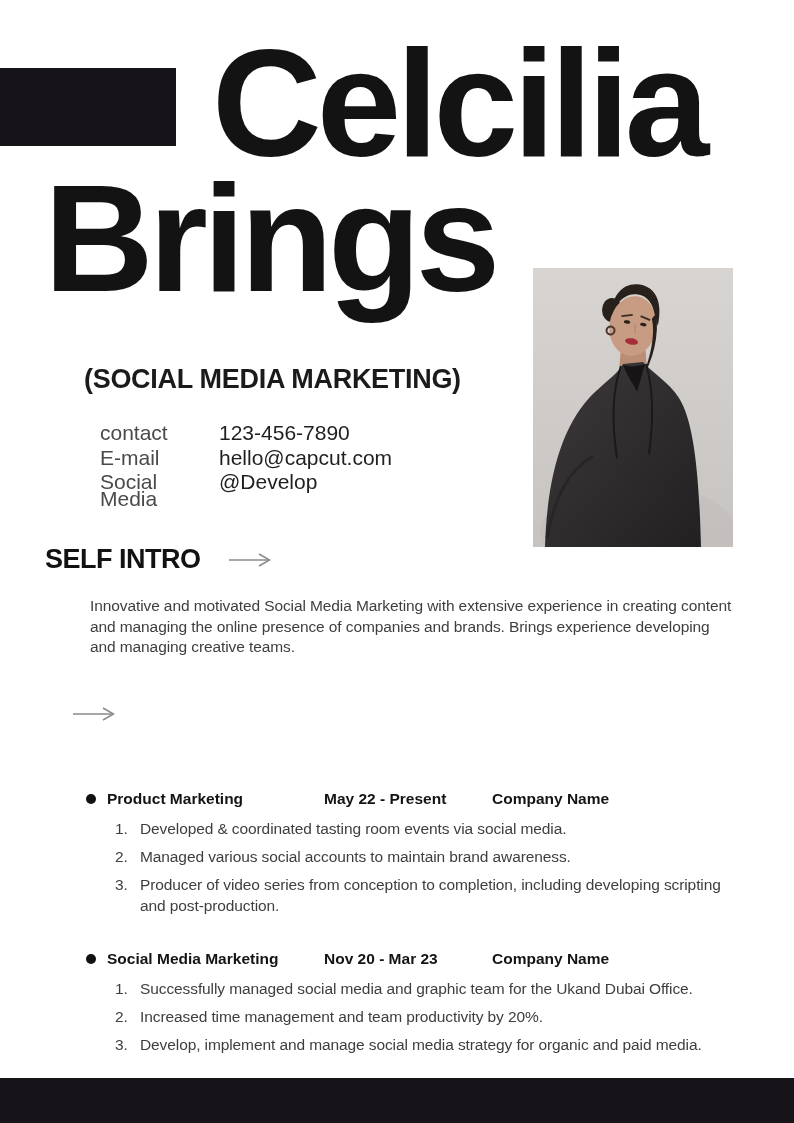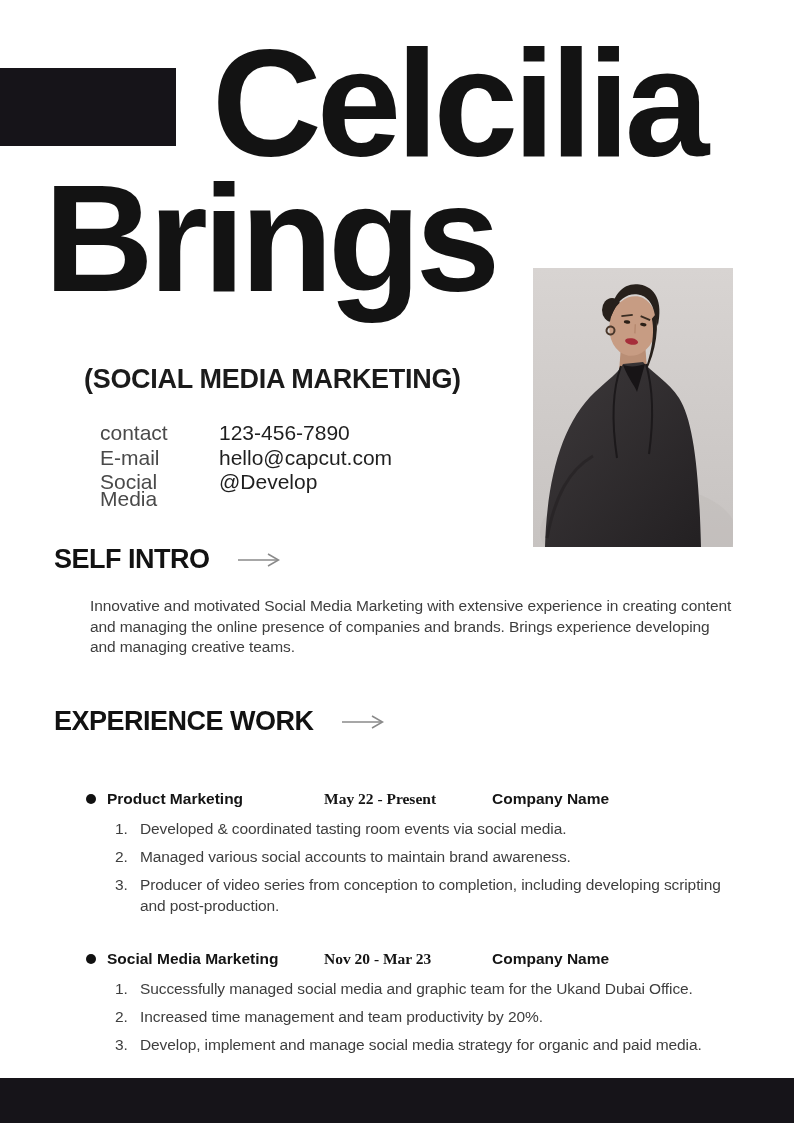--- a/index.html
+++ b/index.html
@@ -28,37 +28,37 @@
   .subtitle { position:absolute; left:84px; top:364px; font-size:27px; font-weight:700;
     letter-spacing:-0.3px; color:#1b1b1b; white-space:nowrap; }
 
   
   .contact { position:absolute; left:100px; top:424px; font-size:21px; }
   .contact-row { display:flex; margin-bottom:7.5px; line-height:17px; }
   .contact-label { width:119px; color:#4a4a4a; }
   .contact-value { color:#1f1f1f; }
 
   
-  .section-heading { position:absolute; left:54px; display:flex; align-items:center;
+  .section-heading { position:absolute; left:45px; display:flex; align-items:center;
     font-size:27px; font-weight:700; letter-spacing:-0.5px; color:#121212; white-space:nowrap; }
   .heading-self-intro { top:544px; }
   .heading-experience { top:706px; }
   .arrow { margin-left:27px; display:inline-block; }
 
   
   .intro-body { position:absolute; left:90px; top:596px; width:648px;
     font-size:15.5px; line-height:20.5px; color:#3e3e3e; letter-spacing:-0.1px; }
 
   
   .exp-body { position:absolute; left:86px; top:756px; width:660px; }
   .job-header { display:flex; align-items:flex-start; font-size:15.5px; font-weight:700;
     color:#141414; line-height:20px;margin-top:33px; }
   .bullet { width:10px; height:10px; border-radius:50%; background:#111; margin-top:5px; flex:0 0 10px; }
   .job-title { margin-left:11px; width:217px; }
-  .job-dates { width:168px;font-family:Liberation Serif, serif; }
+  .job-dates { width:168px; }
   .job-company { flex:1; }
   .job-points { list-style:none; counter-reset:pt; margin:10px 0 0 29px; }
   .job-points li { counter-increment:pt; position:relative; padding-left:25px;
     font-size:15.5px; line-height:20.5px; color:#3e3e3e; margin-bottom:7.5px; max-width:608px;
     letter-spacing:-0.1px; }
   .job-points li::before { content:counter(pt) "."; position:absolute; left:0; color:#3e3e3e; }
   .job-block-2 { margin-top:21px; }
 </style>
 </head>
 <body>
@@ -126,21 +126,20 @@
   <div class="section-heading heading-self-intro">
     <span>SELF INTRO</span>
     <svg class="arrow" width="44" height="16" viewBox="0 0 44 16">
       <path d="M1 8 H41" stroke="#8a8a8a" stroke-width="1.5" fill="none"></path>
       <path d="M31 2 L41.5 8 L31 14" stroke="#8a8a8a" stroke-width="1.5" fill="none"></path>
     </svg>
   </div>
   <p class="intro-body">Innovative and motivated Social Media Marketing with extensive experience in creating content and managing the online presence of companies and brands. Brings experience developing and managing creative teams.</p>
 
   <div class="section-heading heading-experience">
-    <span>EXPERIENCE WORK</span>
     <svg class="arrow" width="44" height="16" viewBox="0 0 44 16">
       <path d="M1 8 H41" stroke="#8a8a8a" stroke-width="1.5" fill="none"></path>
       <path d="M31 2 L41.5 8 L31 14" stroke="#8a8a8a" stroke-width="1.5" fill="none"></path>
     </svg>
   </div>
 
   <div class="exp-body">
 
     <div class="job-block">
       <div class="job-header">

